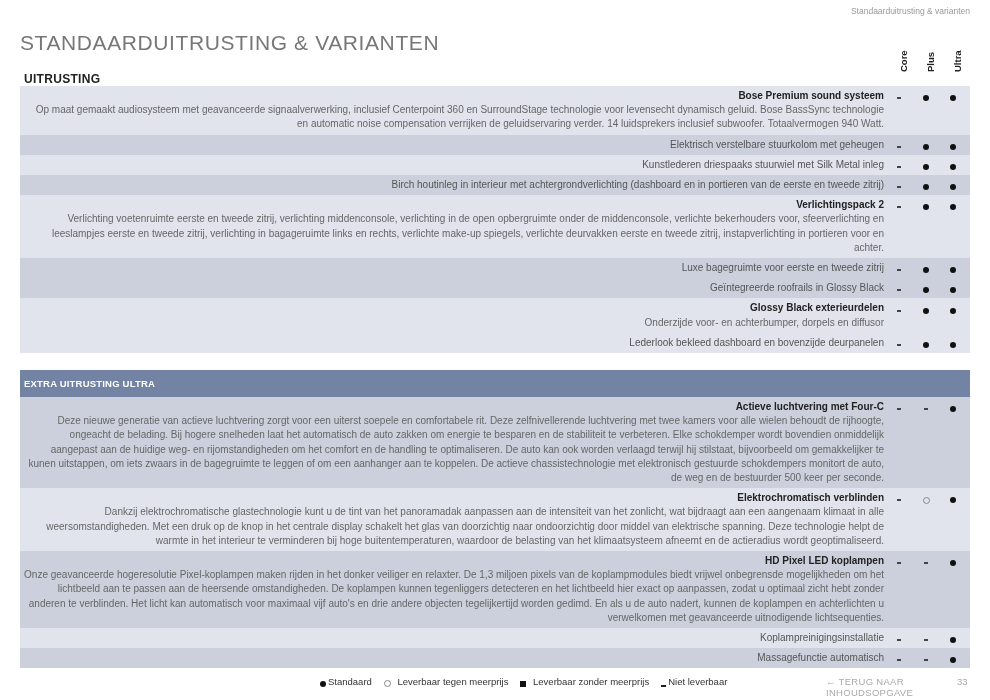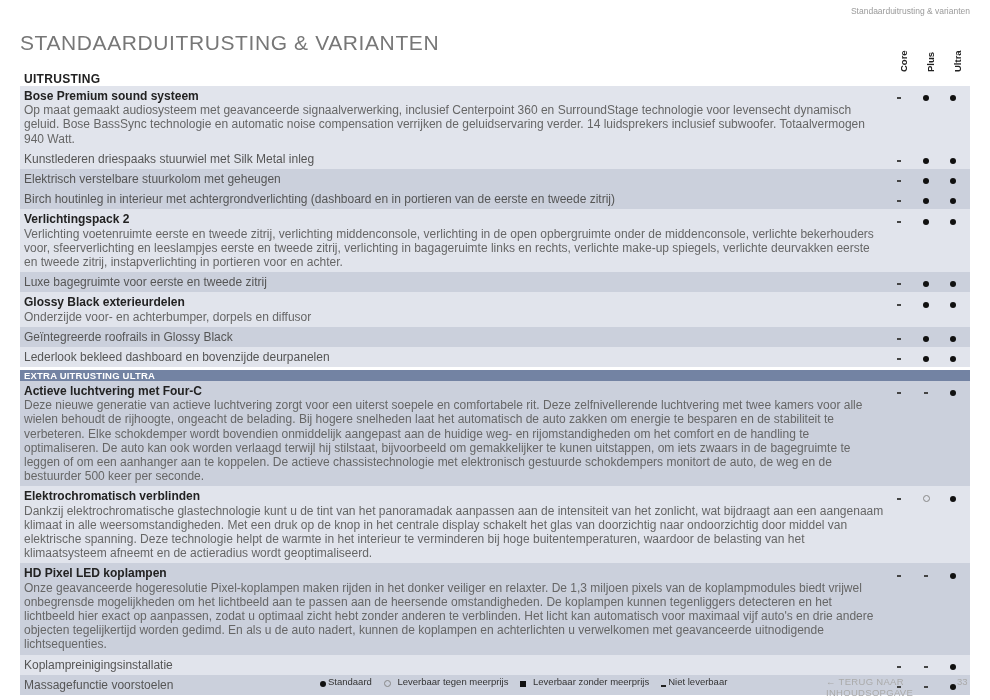--- a/index.html
+++ b/index.html
@@ -20,40 +20,40 @@
   }
   .col-head span {
     position:absolute; left:50%; bottom:0; transform-origin:0 0;
     transform:rotate(-90deg) translate(0,-50%); white-space:nowrap; display:block;
   }
   .section-label {
     position:absolute; top:72px; left:24px; font-size:12px; font-weight:bold; color:#222; letter-spacing:0.3px;
   }
   .table { position:absolute; left:20px; width:950px; }
   .row {
-    position:relative; display:flex; font-size:12px; line-height:14.2px;
+    position:relative; display:flex; font-size:10px; line-height:14.2px;text-align:right;
   }
   .row .text { width:868px; padding:3px 4px 3px 4px; box-sizing:border-box; }
   .row .title { color:#222; font-weight:bold; display:block; }
   .row .desc { color:#666; display:block; }
   .row .plain { color:#555; }
   .marks { position:absolute; right:0; top:0; width:82px; height:100%; }
   .mark {
     position:absolute; top:5px; width:22px; text-align:center; font-size:11px; color:#111; line-height:12px;
   }
   .mark.c0 { left:0px; }
   .mark.c1 { left:27px; }
   .mark.c2 { left:54px; }
   .dot { display:inline-block; width:6px; height:6px; border-radius:50%; background:#111; vertical-align:middle; }
   .ring { display:inline-block; width:5px; height:5px; border-radius:50%; border:1px solid #888; background:transparent; vertical-align:middle; }
   .dash { display:inline-block; width:4px; height:2px; background:#444; vertical-align:middle; }
   .light { background:#e1e4ec; }
   .dark { background:#cbd0dc; }
   .ultra-head {
-    background:#7383a3; color:#fff; font-weight:bold; font-size:9.5px; padding:0 4px; letter-spacing:0.2px;
+    background:#7383a3; color:#fff; font-weight:bold; font-size:9.5px; padding:8px 4px; letter-spacing:0.2px;
   }
   .legend {
     position:absolute; top:676px; left:320px; font-size:9.5px; color:#333; display:flex; gap:12px; align-items:center;
   }
   .legend .item { display:flex; align-items:flex-end; gap:2px; }
   .legend .sq { display:inline-block; width:6px; height:6px; background:#111; }
   .legend .ldot { display:inline-block; width:6px; height:6px; border-radius:50%; background:#111; }
   .legend .lring { display:inline-block; width:5px; height:5px; border-radius:50%; border:1px solid #888; }
   .legend .ldash { display:inline-block; width:5px; height:2px; background:#222; }
   .back-link {
@@ -84,30 +84,30 @@
       <div class="text">
         <span class="title">Bose Premium sound systeem</span>
         <span class="desc">Op maat gemaakt audiosysteem met geavanceerde signaalverwerking, inclusief Centerpoint 360 en SurroundStage technologie voor levensecht dynamisch geluid. Bose BassSync technologie en automatic noise compensation verrijken de geluidservaring verder. 14 luidsprekers inclusief subwoofer. Totaalvermogen 940 Watt.</span>
       </div>
       <div class="marks">
         <span class="mark c0"><span class="dash"></span></span>
         <span class="mark c1"><span class="dot"></span></span>
         <span class="mark c2"><span class="dot"></span></span>
       </div>
     </div>
+    <div class="row dark">
+      <div class="text"><span class="plain">Elektrisch verstelbare stuurkolom met geheugen</span></div>
+      <div class="marks">
+        <span class="mark c0"><span class="dash"></span></span>
+        <span class="mark c1"><span class="dot"></span></span>
+        <span class="mark c2"><span class="dot"></span></span>
+      </div>
+    </div>
     <div class="row light">
       <div class="text"><span class="plain">Kunstlederen driespaaks stuurwiel met Silk Metal inleg</span></div>
-      <div class="marks">
-        <span class="mark c0"><span class="dash"></span></span>
-        <span class="mark c1"><span class="dot"></span></span>
-        <span class="mark c2"><span class="dot"></span></span>
-      </div>
-    </div>
-    <div class="row dark">
-      <div class="text"><span class="plain">Elektrisch verstelbare stuurkolom met geheugen</span></div>
       <div class="marks">
         <span class="mark c0"><span class="dash"></span></span>
         <span class="mark c1"><span class="dot"></span></span>
         <span class="mark c2"><span class="dot"></span></span>
       </div>
     </div>
     <div class="row dark">
       <div class="text"><span class="plain">Birch houtinleg in interieur met achtergrondverlichting (dashboard en in portieren van de eerste en tweede zitrij)</span></div>
       <div class="marks">
         <span class="mark c0"><span class="dash"></span></span>
@@ -127,33 +127,33 @@
       </div>
     </div>
     <div class="row dark">
       <div class="text"><span class="plain">Luxe bagegruimte voor eerste en tweede zitrij</span></div>
       <div class="marks">
         <span class="mark c0"><span class="dash"></span></span>
         <span class="mark c1"><span class="dot"></span></span>
         <span class="mark c2"><span class="dot"></span></span>
       </div>
     </div>
+    <div class="row dark">
+      <div class="text"><span class="plain">Geïntegreerde roofrails in Glossy Black</span></div>
+      <div class="marks">
+        <span class="mark c0"><span class="dash"></span></span>
+        <span class="mark c1"><span class="dot"></span></span>
+        <span class="mark c2"><span class="dot"></span></span>
+      </div>
+    </div>
     <div class="row light">
       <div class="text">
         <span class="title">Glossy Black exterieurdelen</span>
         <span class="desc">Onderzijde voor- en achterbumper, dorpels en diffusor</span>
       </div>
-      <div class="marks">
-        <span class="mark c0"><span class="dash"></span></span>
-        <span class="mark c1"><span class="dot"></span></span>
-        <span class="mark c2"><span class="dot"></span></span>
-      </div>
-    </div>
-    <div class="row dark">
-      <div class="text"><span class="plain">Geïntegreerde roofrails in Glossy Black</span></div>
       <div class="marks">
         <span class="mark c0"><span class="dash"></span></span>
         <span class="mark c1"><span class="dot"></span></span>
         <span class="mark c2"><span class="dot"></span></span>
       </div>
     </div>
     <div class="row light">
       <div class="text"><span class="plain">Lederlook bekleed dashboard en bovenzijde deurpanelen</span></div>
       <div class="marks">
         <span class="mark c0"><span class="dash"></span></span>
@@ -201,21 +201,21 @@
       </div>
       <div class="row light">
         <div class="text"><span class="plain">Koplampreinigingsinstallatie</span></div>
         <div class="marks">
           <span class="mark c0"><span class="dash"></span></span>
           <span class="mark c1"><span class="dash"></span></span>
           <span class="mark c2"><span class="dot"></span></span>
         </div>
       </div>
       <div class="row dark">
-        <div class="text"><span class="plain">Massagefunctie voorstoelen</span></div>
+        <div class="text"><span class="plain">Massagefunctie automatisch</span></div>
         <div class="marks">
           <span class="mark c0"><span class="dash"></span></span>
           <span class="mark c1"><span class="dash"></span></span>
           <span class="mark c2"><span class="dot"></span></span>
         </div>
       </div>
     </div>
 </div>
 
 <div class="legend">

